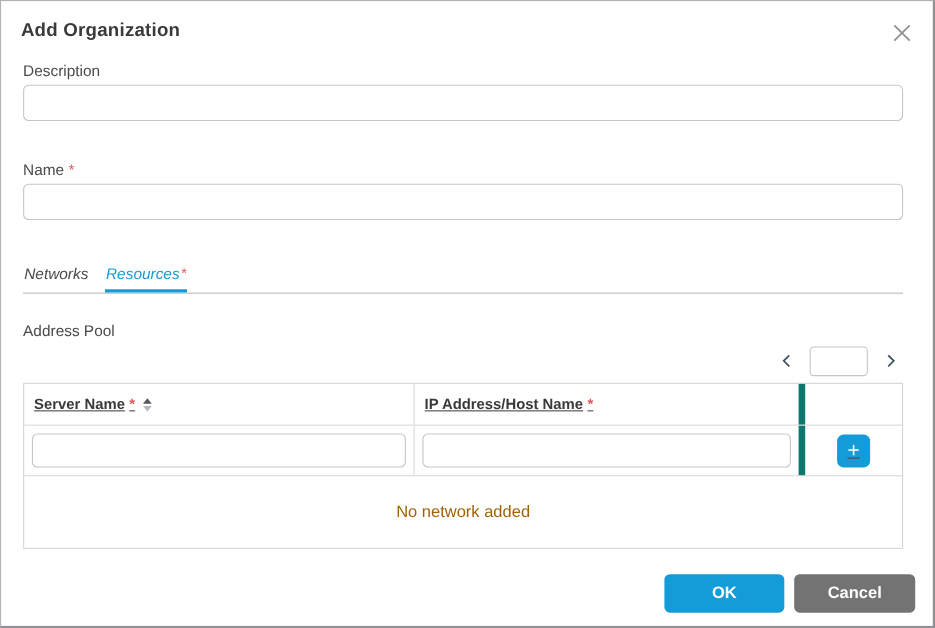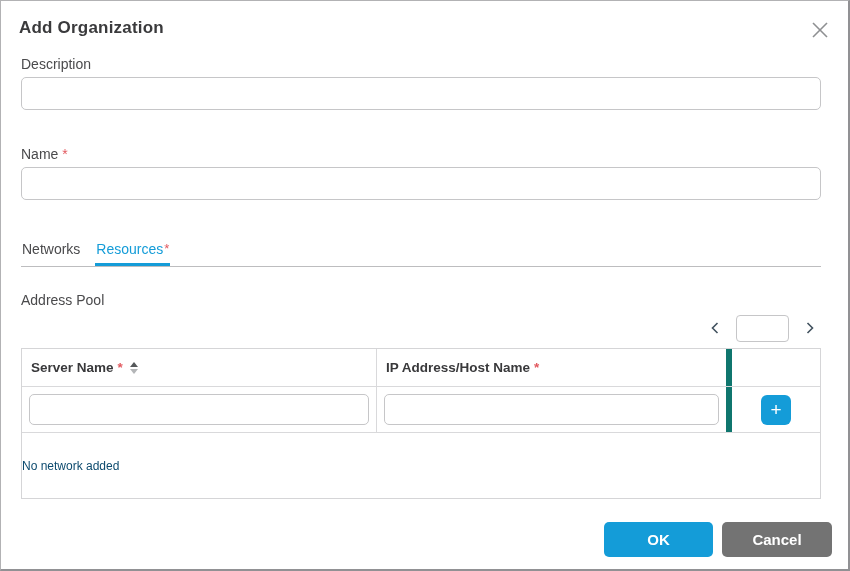--- a/index.html
+++ b/index.html
@@ -29,51 +29,51 @@
   .req { color: #e2595f; margin-left: 4px; }
   .text-input {
     width: 100%; height: 33px;
     border: 1px solid #c6c6c8; border-radius: 5px;
     font-size: 14px; padding: 0 10px; color: #39393b;
     outline: none; background: #fff;
   }
 
   
   .tabs { margin: 41px 30px 0 20px; width: 800px; display: flex; gap: 14px; border-bottom: 1px solid #bdbdbf; }
-  .tab { font-size: 14px; color: #4a4a4c; padding: 0 1px 9px 1px; line-height: 16px; cursor: pointer; }
+  .tab { font-size: 14px; color: #4a4a4c; padding: 0 1px 9px 1px; line-height: 16px; cursor: pointer; font-style: italic; }
   .tab.active { color: #149cd8; box-shadow: inset 0 -3px 0 #149cd8; }
   .tab .req.sup { vertical-align: top; font-size: 13px; margin-left: 1px; }
 
   
   .pool-label { margin: 25px 20px 0; font-size: 14px; height: 16px; line-height: 16px; }
 
   .pagination { margin: 6px 30px 0 0; height: 28px; display: flex; justify-content: flex-end; align-items: center; gap: 13px; }
   .pg-btn { background: none; border: none; cursor: pointer; line-height: 0; padding: 2px; }
   .pg-input { width: 53px; height: 27px; border: 1px solid #c6c6c8; border-radius: 4px; text-align: center; font-size: 13px; outline: none; }
 
   
   .table { margin: 6px 30px 0 20px; width: 800px; border: 1px solid #d5d5d7; }
-  .trow { display: flex; }
+  .trow { display: flex; text-decoration: underline; }
   .cell-1 { width: 355px; border-right: 1px solid #d9d9db; }
   .cell-2 { width: 355px; border-right: 6px solid #0f766e; }
   .cell-3 { flex: 1; }
   .thead { height: 38px; border-bottom: 1px solid #d9d9db; }
   .thead .th { display: flex; align-items: center; padding-left: 9px; font-size: 13.5px; font-weight: 700; color: #39393b; }
   .sort-icon { display: inline-flex; flex-direction: column; gap: 2px; margin-left: 7px; }
   .sort-up { width: 0; height: 0; border-left: 4px solid transparent; border-right: 4px solid transparent; border-bottom: 5px solid #55585a; }
   .sort-down { width: 0; height: 0; border-left: 4px solid transparent; border-right: 4px solid transparent; border-top: 5px solid #b4b6b8; }
   .tbody-row { height: 46px; border-bottom: 1px solid #d9d9db; }
   .tbody-row .td { display: flex; align-items: center; padding: 0 7px; }
   .tbody-row .text-input { height: 31px; border-radius: 5px; }
   .add-btn {
     width: 30px; height: 30px; margin: 0 auto;
     background: #149cd8; color: #fff; border: none; border-radius: 6px;
     font-size: 19px; line-height: 28px; cursor: pointer; font-family: inherit;
   }
-  .empty-row { height: 65px; display: flex; align-items: center; justify-content: flex-start; font-size: 12px; color: #0c4a6e; }
+  .empty-row { height: 65px; display: flex; align-items: center; justify-content: center; font-size: 15px; color: #a16207; }
 
   
   .footer { position: absolute; right: 16px; bottom: 12px; display: flex; gap: 9px; }
   .btn { height: 35px; border: none; border-radius: 5px; font-size: 15px; font-weight: 700; color: #fff; cursor: pointer; font-family: Liberation Sans, sans-serif; }
   .btn-ok { width: 109px; background: #149cd8; }
   .btn-cancel { width: 110px; background: #737373; }
 </style>
 </head>
 <body>
 

